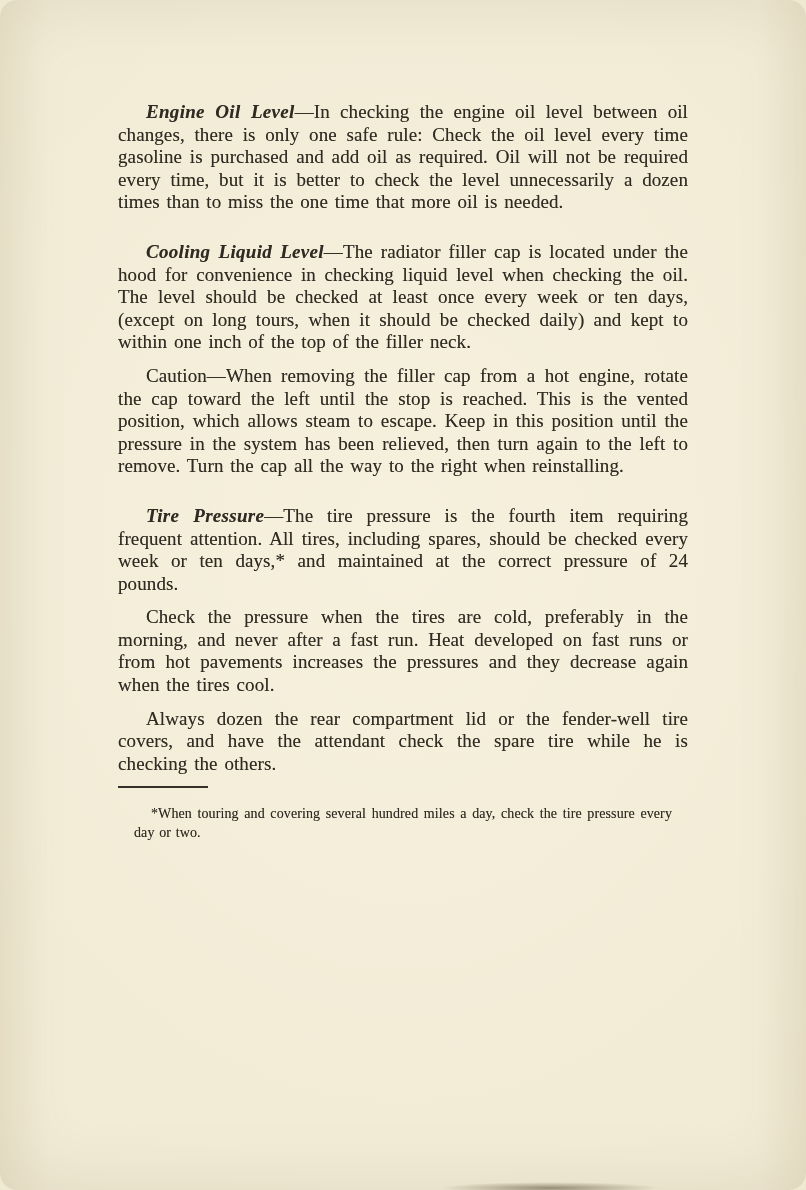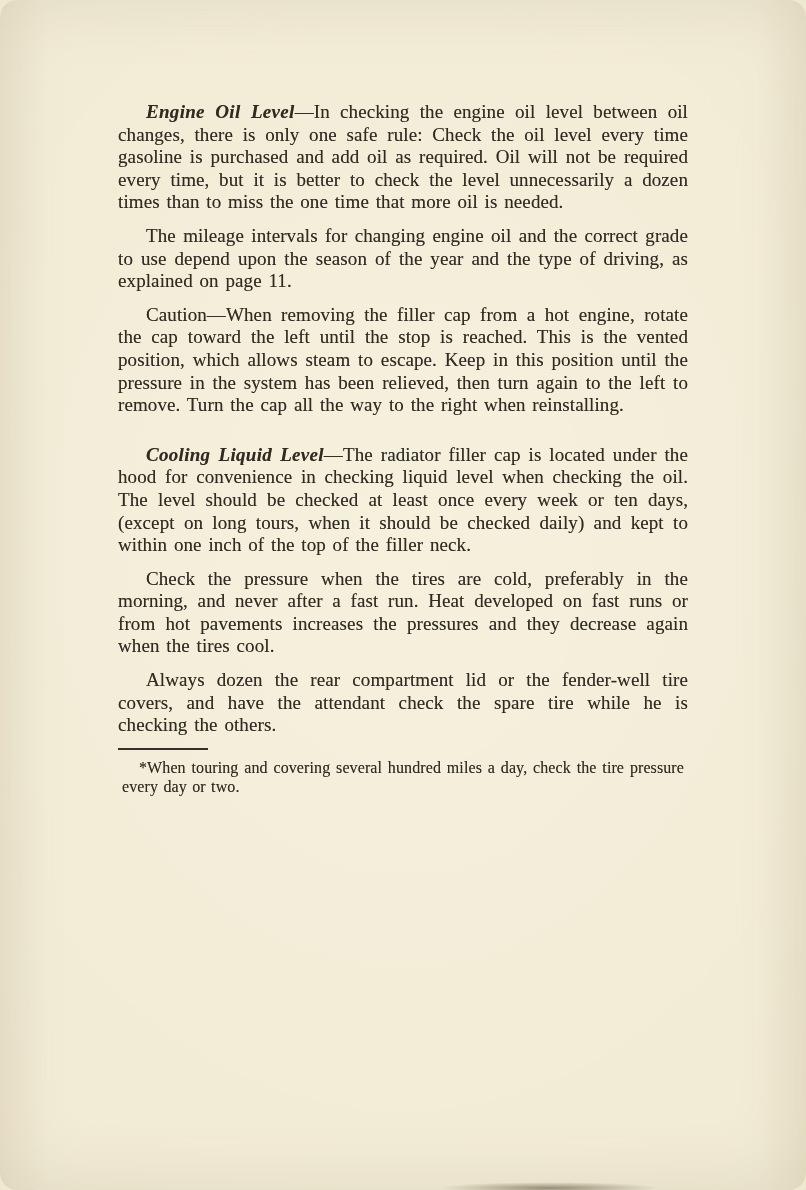--- a/index.html
+++ b/index.html
@@ -58,53 +58,53 @@
     letter-spacing: 0.3px;
   }
   .footnote-divider {
     width: 90px;
     height: 0;
     border: none;
     border-top: 2.5px solid #36302a;
     margin: 9px 0 8px 0;
   }
   .footnote {
-    font-size: 16px;
+    font-size: 14px;
     line-height: 19px;
     text-align: justify;
     text-indent: 17px;
     word-spacing: 0.08em;
-    margin: 4px;
+    margin: 16px;
   }
   .page-number {
     margin-top: 27px;
     text-align: center;
     font-size: 17px;
     font-weight: bold;
     letter-spacing: 0.4px;
     text-indent: 0;
   }
 </style>
 </head>
 <body>
 
 <div class="page">
   <div class="scan-shadow"></div>
 
   <div class="content">
 
     <p class="para"><span class="lead">Engine Oil Level</span><span>—In checking the engine oil level between oil changes, there is only one safe rule:  Check the oil level every time gasoline is purchased and add oil as required.  Oil will not be required every time, but it is better to check the level unnecessarily a dozen times than to miss the one time that more oil is needed.</span></p>
 
-    <p class="para"><span>The mileage intervals for changing engine oil and the correct grade to use depend upon the season of the year and the type of driving, as explained on page 11.</span></p>
 
+
+    <p class="para section-start"><span class="lead">Cooling Liquid Level</span><span>—The radiator filler cap is located under the hood for convenience in checking liquid level when checking the oil.  The level should be checked at least once every week or ten days, (except on long tours, when it should be checked daily) and kept to within one inch of the top of the filler neck.</span></p>
 
     <p class="para"><span>Caution—When removing the filler cap from a hot engine, rotate the cap toward the left until the stop is reached.  This is the vented position, which allows steam to escape.  Keep in this position until the pressure in the system has been relieved, then turn again to the left to remove.  Turn the cap all the way to the right when reinstalling.</span></p>
 
-    <p class="para section-start"><span class="lead">Cooling Liquid Level</span><span>—The radiator filler cap is located under the hood for convenience in checking liquid level when checking the oil.  The level should be checked at least once every week or ten days, (except on long tours, when it should be checked daily) and kept to within one inch of the top of the filler neck.</span></p>
-
+    <p class="para section-start"><span class="lead">Tire Pressure</span><span>—The tire pressure is the fourth item requiring frequent attention.  All tires, including spares, should be checked every week or ten days,* and maintained at the correct pressure of 24 pounds.</span></p>
 
     <p class="para"><span>Check the pressure when the tires are cold, preferably in the morning, and never after a fast run.  Heat developed on fast runs or from hot pavements increases the pressures and they decrease again when the tires cool.</span></p>
 
     <p class="para"><span>Always dozen the rear compartment lid or the fender-well tire covers, and have the attendant check the spare tire while he is checking the others.</span></p>
 
     <hr class="footnote-divider">
 
     <p class="footnote">*When touring and covering several hundred miles a day, check the tire pressure every day or two.</p>
 
 

